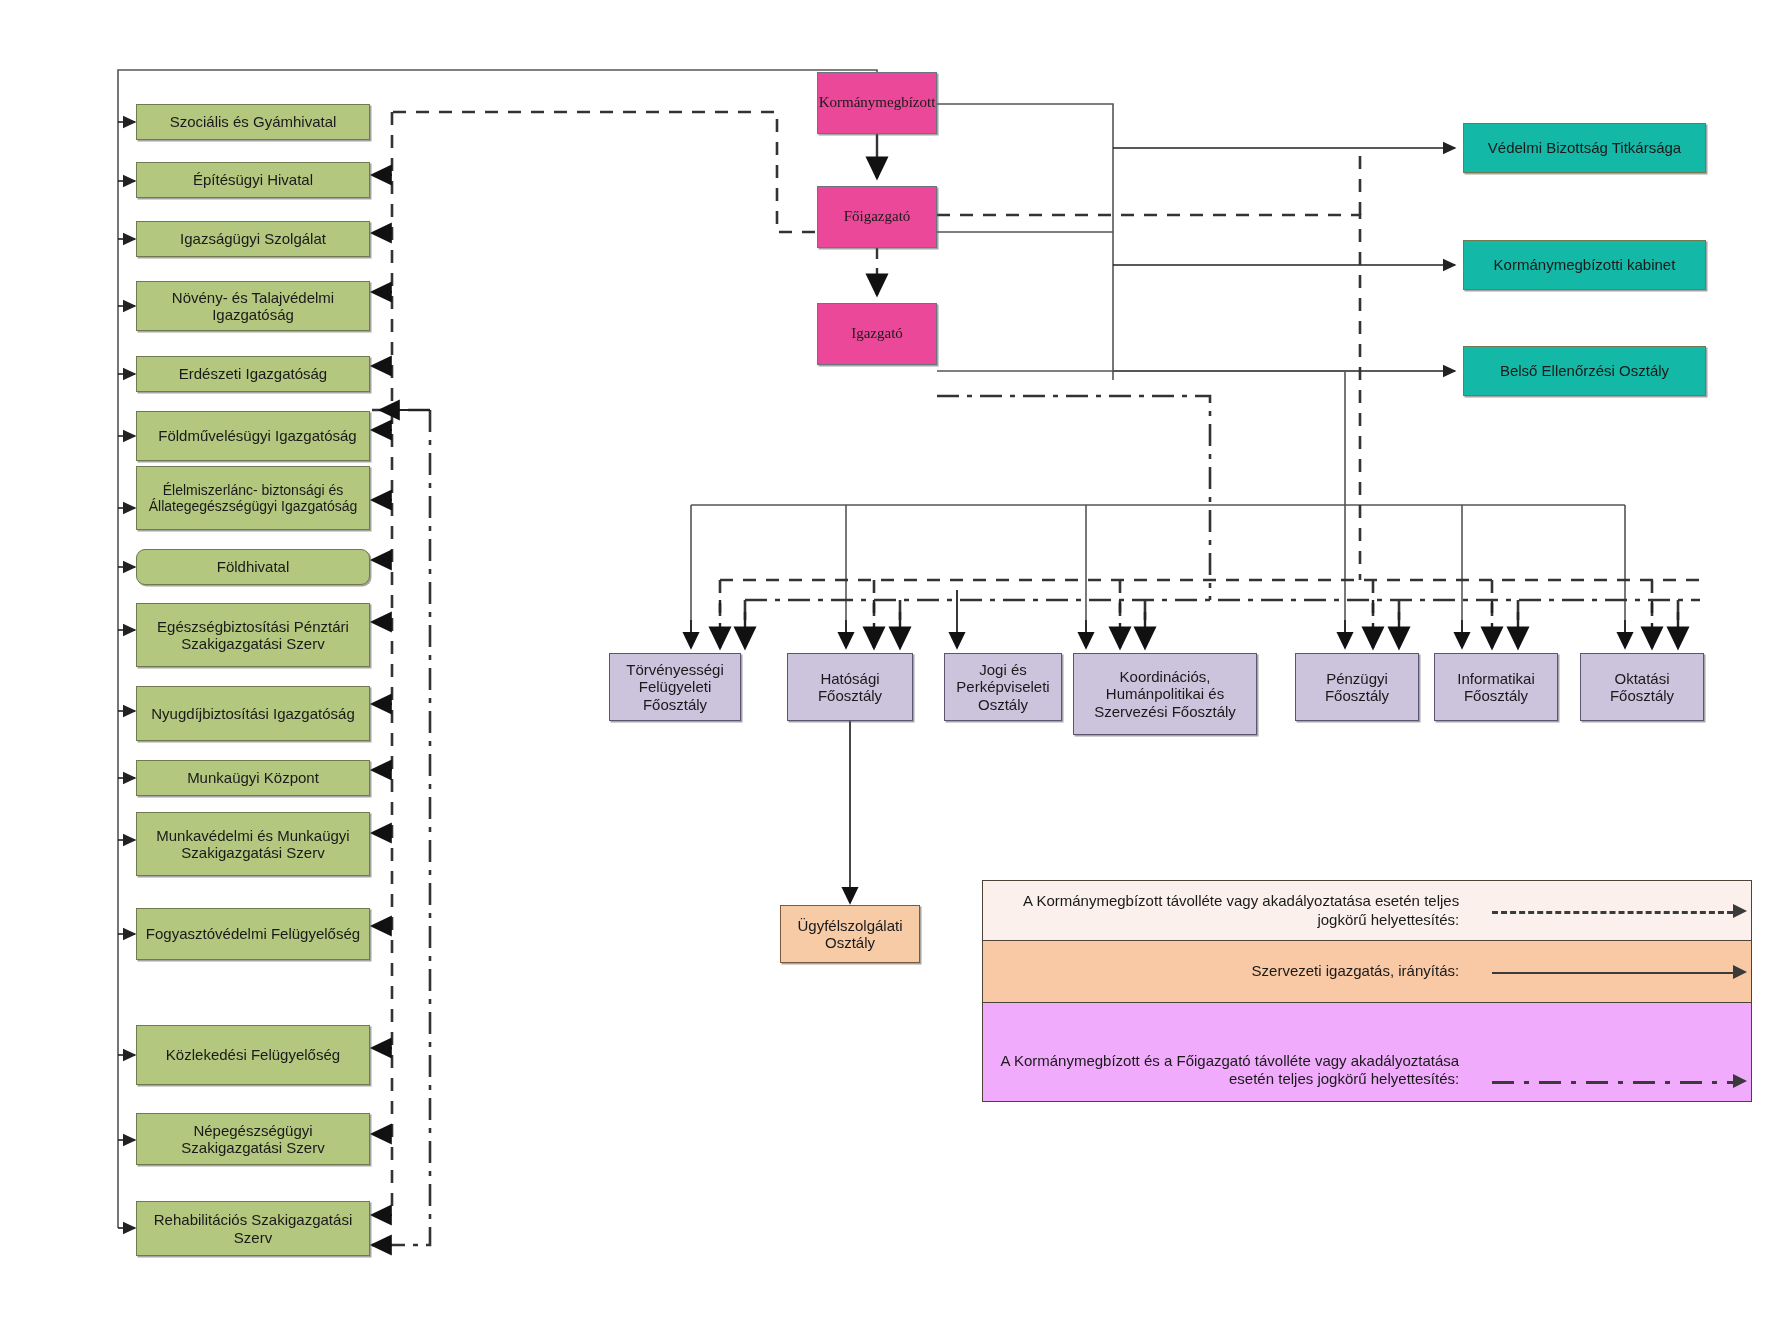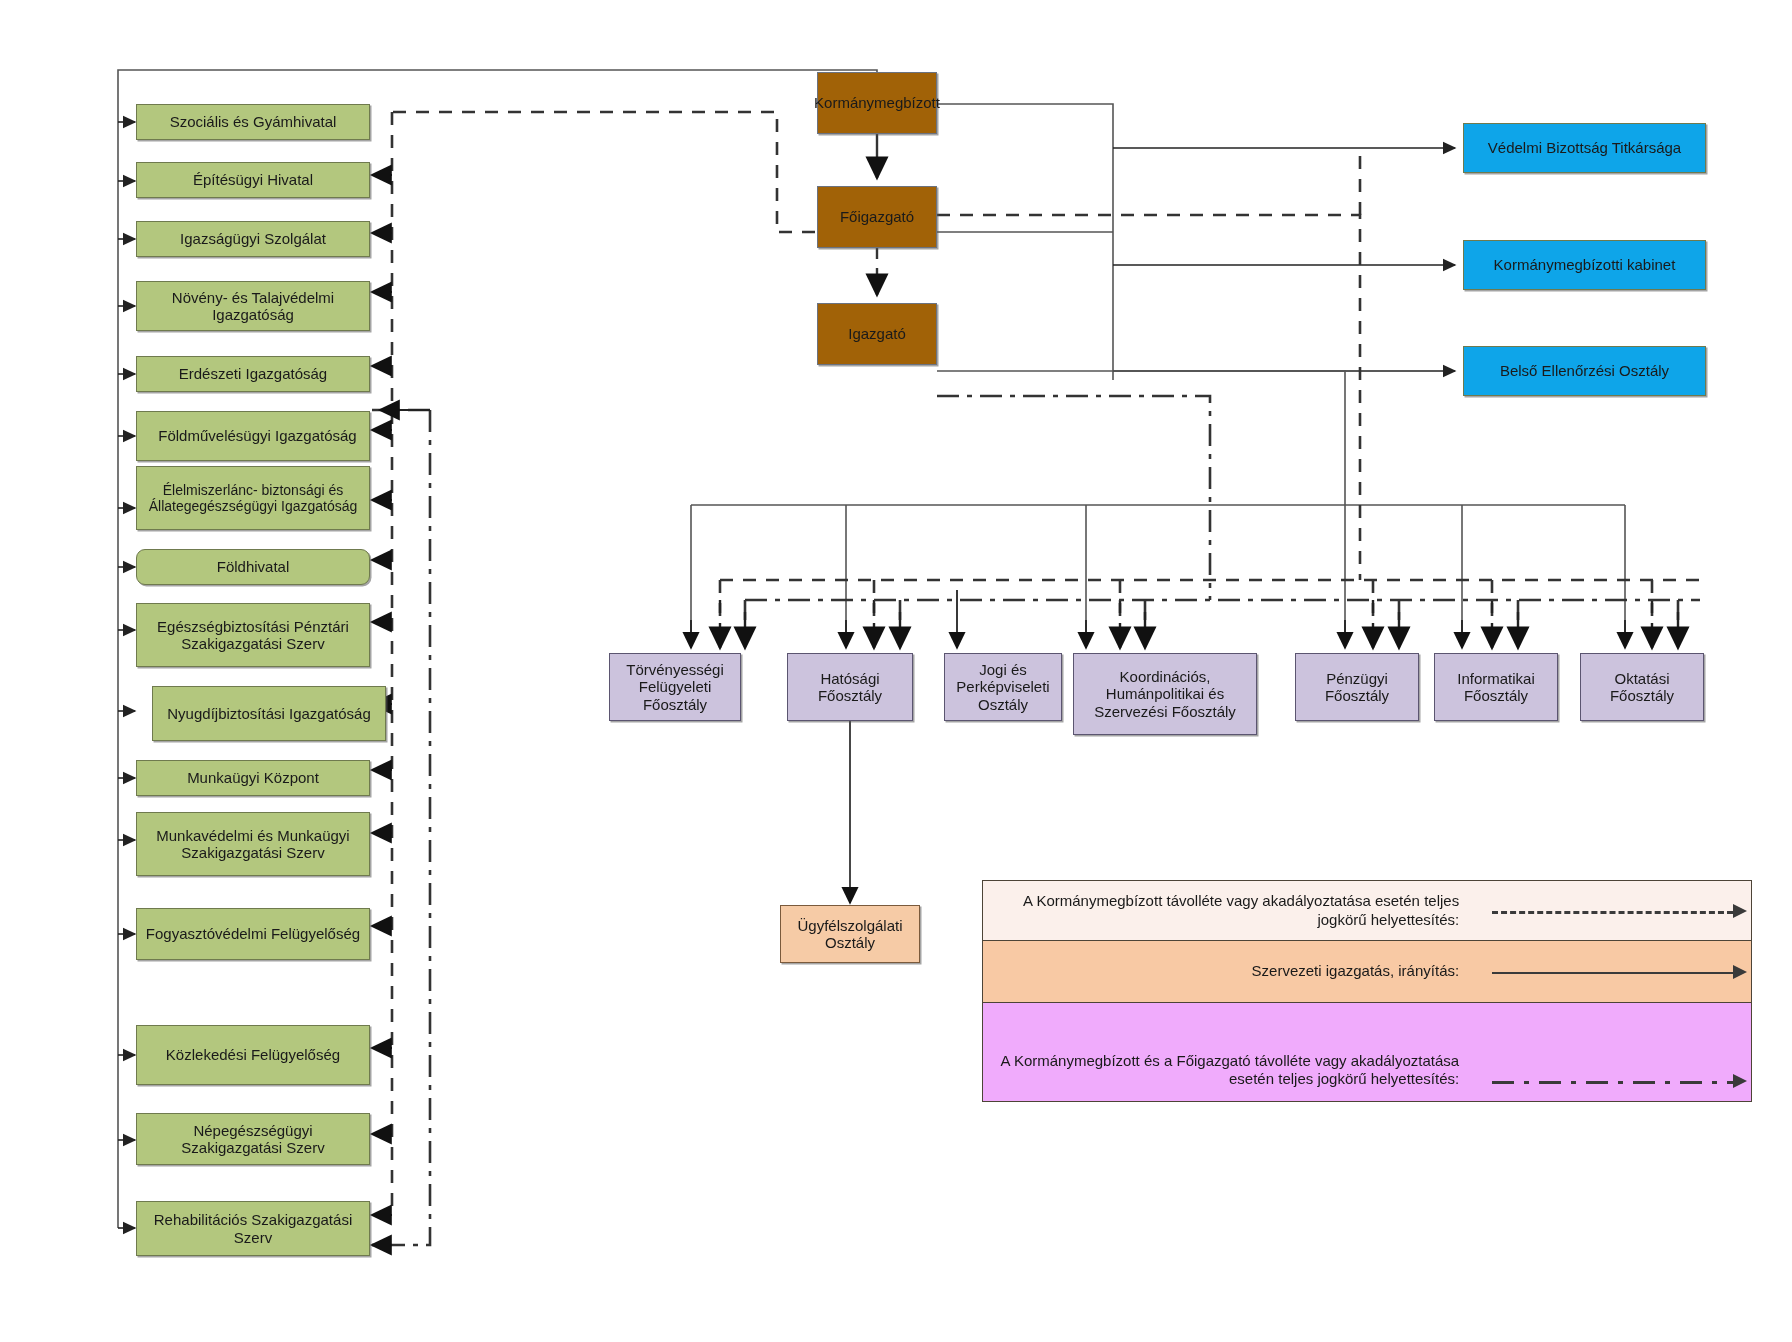--- a/index.html
+++ b/index.html
@@ -37,25 +37,26 @@
     color: #1a1a1a;
     padding: 2px 4px;
     box-shadow: 1.5px 1.5px 0 rgba(90,90,90,0.55);
     z-index: 3;
   }
   .node-green {
     background: #b3c77e;
     border: 1px solid #6f7a4e;
   }
   .node-blue {
-    background: #a16207;
+    background: #ec4899;
     border: 1px solid #6b7280;
+    font-family: Liberation Serif, serif;
   }
   .node-lightgreen {
-    background: #0ea5e9;
+    background: #14b8a6;
     border: 1px solid #6f7a4e;
   }
   .node-purple {
     background: #ccc3dd;
     border: 1px solid #5b5570;
   }
   .node-peach {
     background: #f6cba6;
     border: 1px solid #7a5a3c;
   }
@@ -299,21 +300,21 @@
   </div>
   <div class="node node-green" style="left:136px; top:466px; width:234px; height:64px; font-size:14px;">
     <span>Élelmiszerlánc- biztonsági és Állategegészségügyi Igazgatóság</span>
   </div>
   <div class="node node-green" style="left:136px; top:549px; width:234px; height:36px;border-radius:9px;">
     <span>Földhivatal</span>
   </div>
   <div class="node node-green" style="left:136px; top:603px; width:234px; height:64px;">
     <span>Egészségbiztosítási Pénztári Szakigazgatási Szerv</span>
   </div>
-  <div class="node node-green" style="left:136px; top:686px; width:234px; height:55px;margin-left:16px;">
+  <div class="node node-green" style="left:136px; top:686px; width:234px; height:55px;">
     <span>Nyugdíjbiztosítási Igazgatóság</span>
   </div>
   <div class="node node-green" style="left:136px; top:760px; width:234px; height:36px;">
     <span>Munkaügyi Központ</span>
   </div>
   <div class="node node-green" style="left:136px; top:812px; width:234px; height:64px;">
     <span>Munkavédelmi és Munkaügyi Szakigazgatási Szerv</span>
   </div>
   <div class="node node-green" style="left:136px; top:908px; width:234px; height:52px;">
     <span>Fogyasztóvédelmi Felügyelőség</span>

